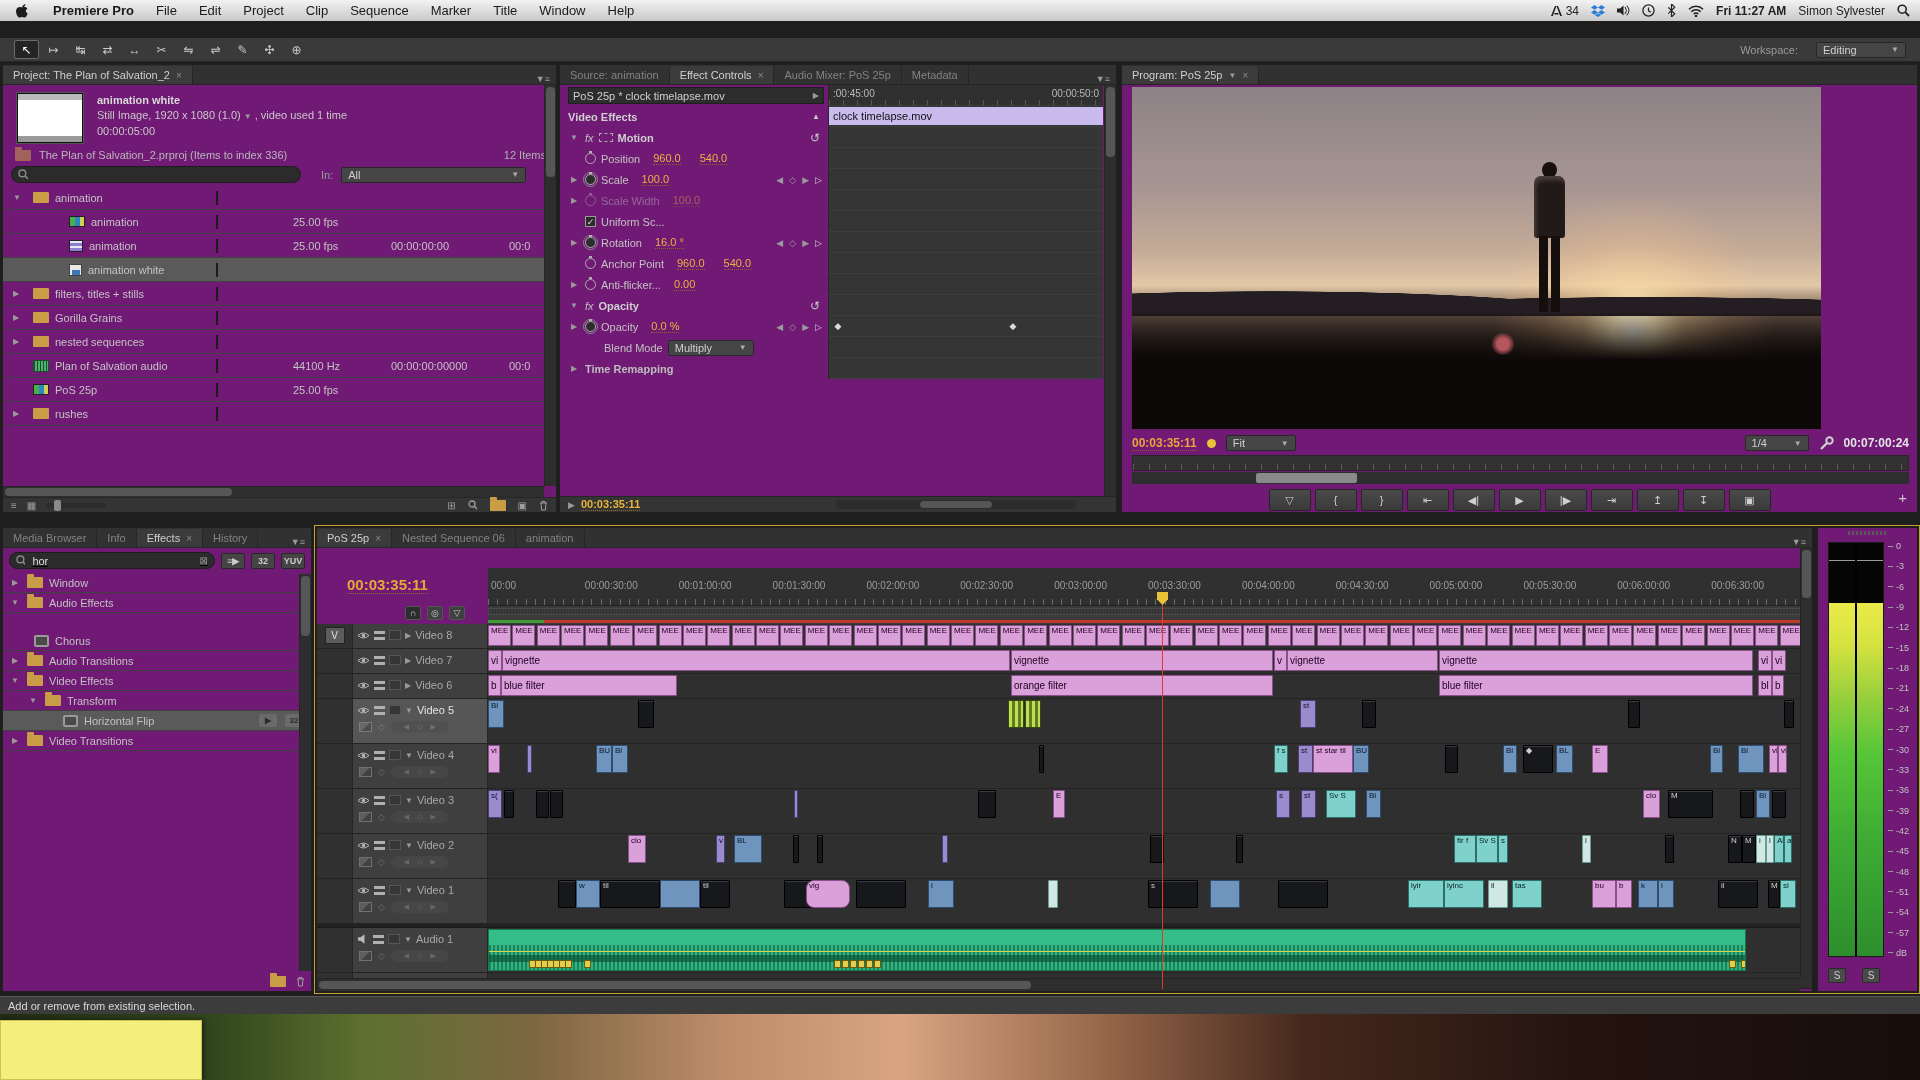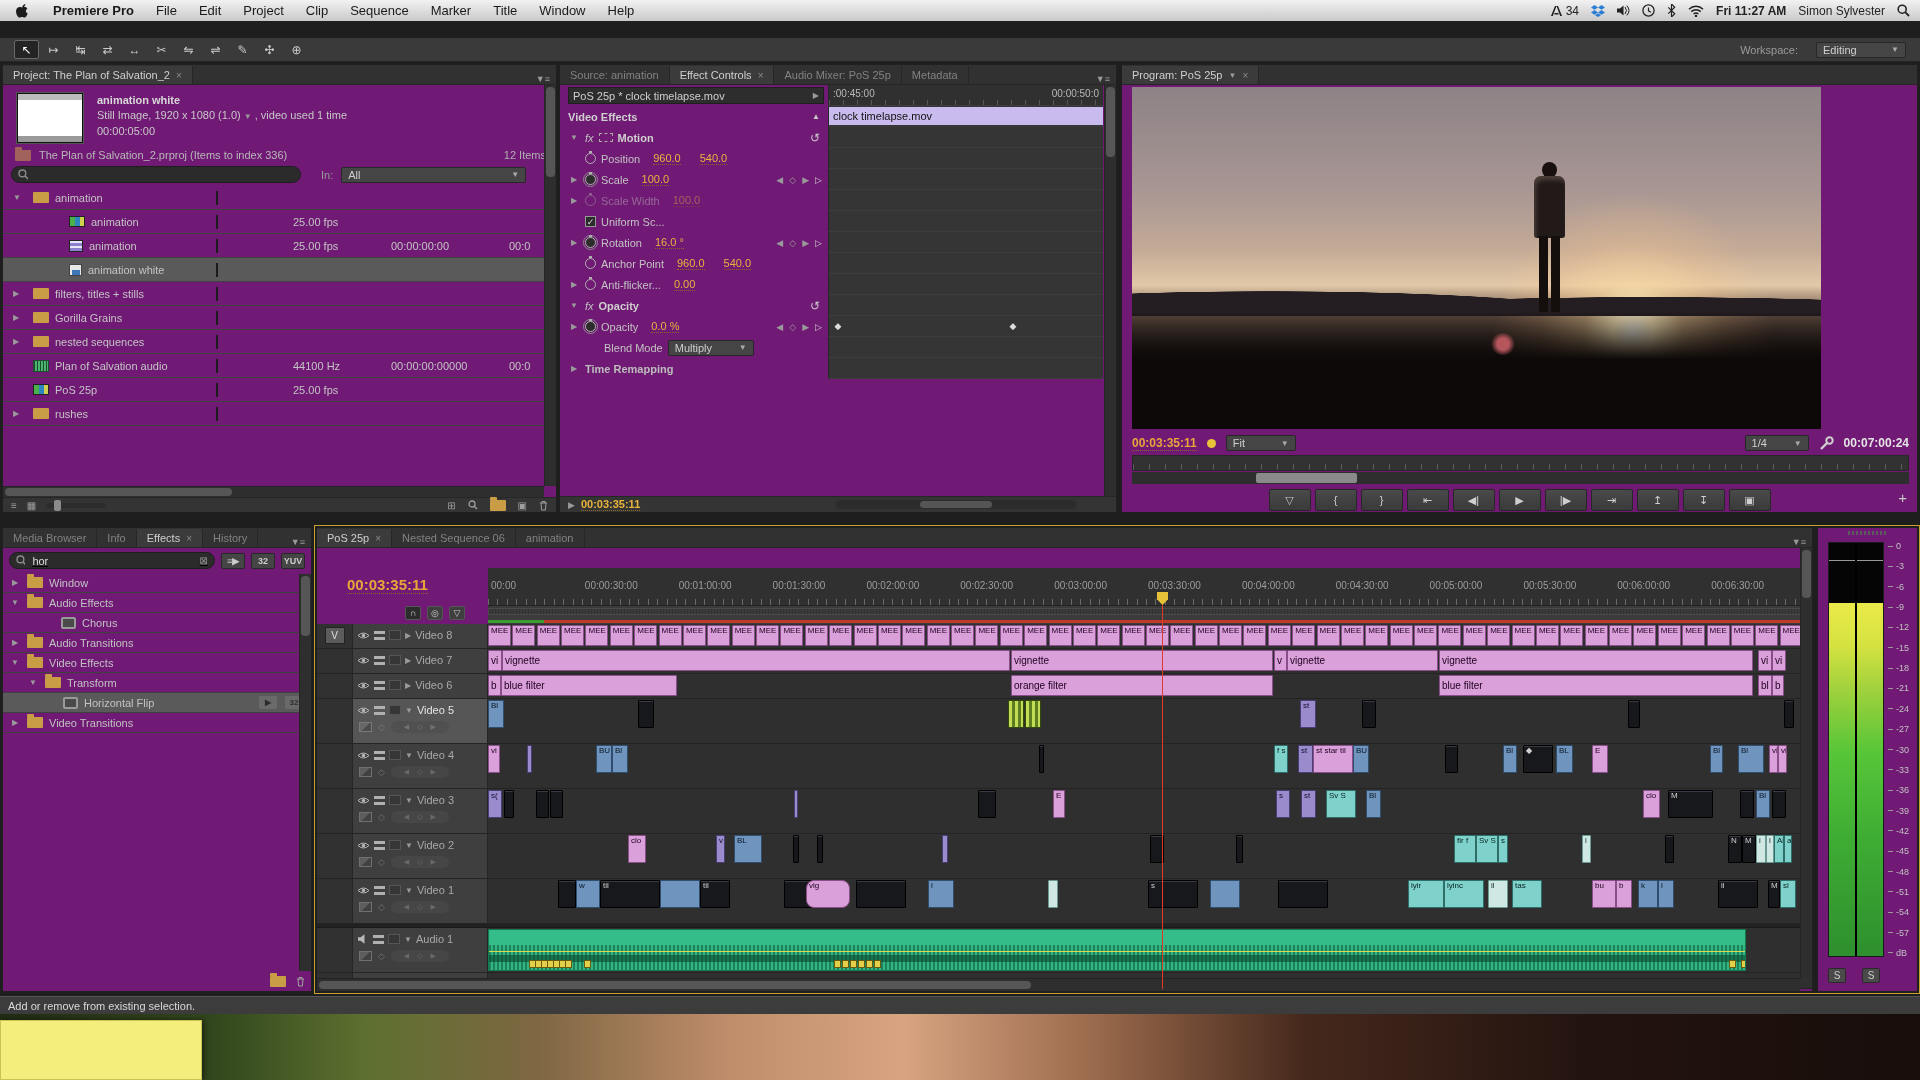--- a/index.html
+++ b/index.html
@@ -769,21 +769,21 @@
         <div class="trow2" style="padding-left: 6px;">
           <span class="arr">▶</span>
           <span class="fold"></span>
           <span>Window</span>
         </div>
         <div class="trow2" style="padding-left: 6px;">
           <span class="arr">▼</span>
           <span class="fold"></span>
           <span>Audio Effects</span>
         </div>
-        <div class="trow2" style="padding-left: 40px;">
+        <div class="trow2" style="padding-left: 13px; margin-top: 18px;">
           <span class="arr"></span>
           <span class="plug"></span>
           <span>Chorus</span>
         </div>
         <div class="trow2" style="padding-left: 6px;">
           <span class="arr">▶</span>
           <span class="fold"></span>
           <span>Audio Transitions</span>
         </div>
         <div class="trow2" style="padding-left: 6px;">

